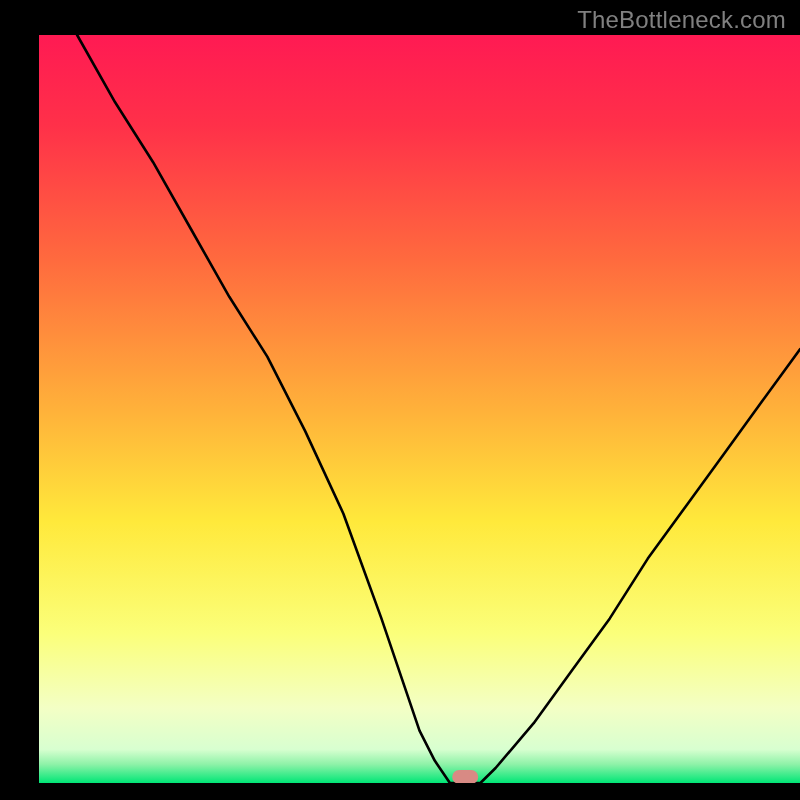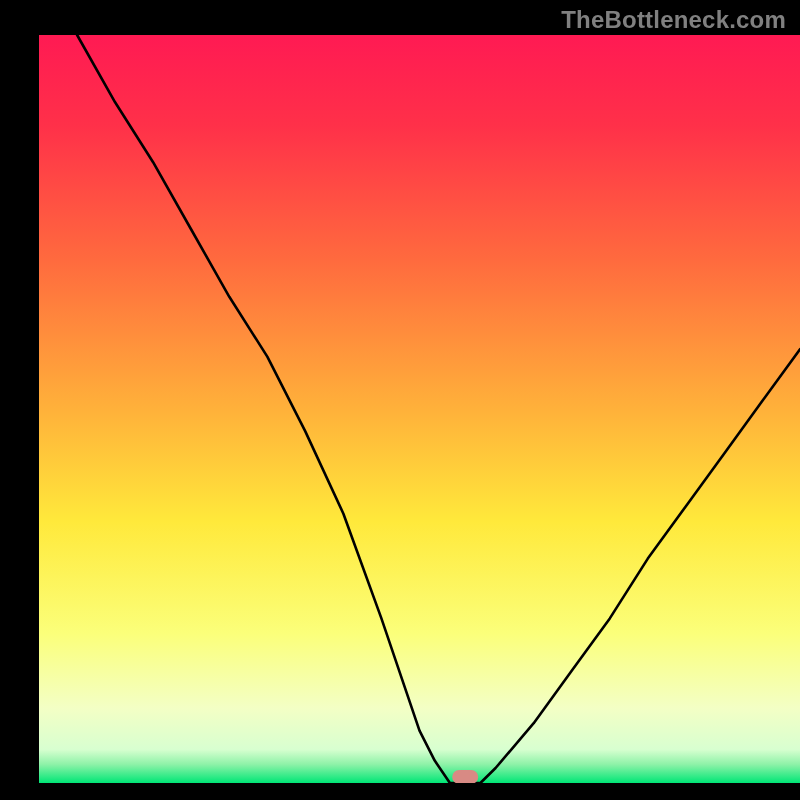--- a/index.html
+++ b/index.html
@@ -15,21 +15,21 @@
     position: absolute;
     inset: 0;
     background: #000;
   }
   .watermark {
     position: absolute;
     top: 6px;
     right: 14px;
     color: #808080;
     font-size: 24px;
-    font-weight: 700;
+    font-weight: 400;
     letter-spacing: 0.2px;
     z-index: 5;
   }
   svg {
     position: absolute;
     top: 0;
     left: 0;
   }
 </style>
 </head>

